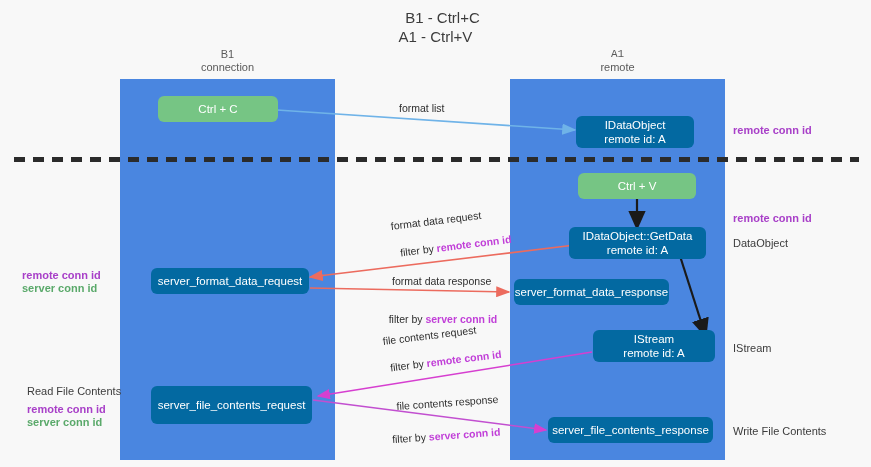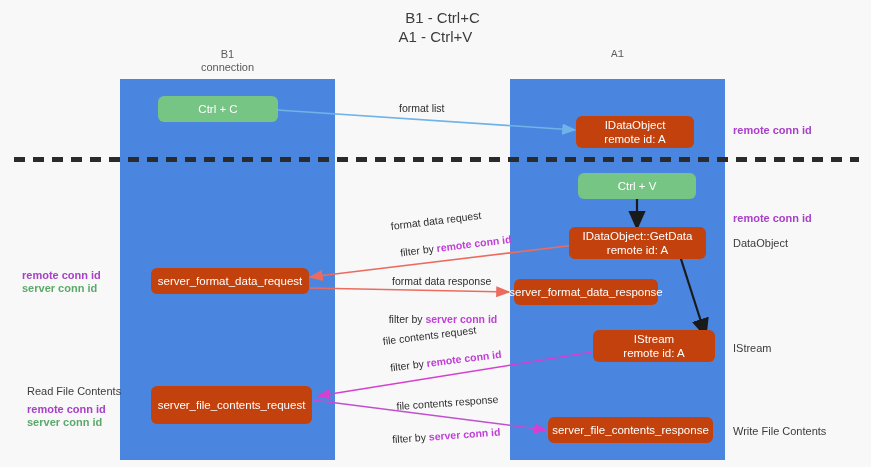--- a/index.html
+++ b/index.html
@@ -51,21 +51,21 @@
     flex-direction: column;
     align-items: center;
     justify-content: center;
     color: #ffffff;
     font-size: 11.5px;
     line-height: 14px;
     text-align: center;
     white-space: pre;
     border-radius: 6px;
   }
-  .node-orange { background: #c2410c; }
+  .node-orange { background: #0369a1; }
   .node-green  { background: #76c584; }
   .node .l2 { font-size: 11.5px; }
   .side-label {
     position: absolute;
     font-size: 11px;
     line-height: 14px;
     white-space: pre;
   }
   .lbl-dark   { color: #3c3c3c; }
   .lbl-purple { color: #a83fc8; font-weight: bold; }
@@ -93,20 +93,21 @@
 <body>
 
 <div id="canvas">
 
   <div class="title" style="top:8px;margin-left:7px;">B1 - Ctrl+C</div>
   <div class="title" style="top:27px;">A1 - Ctrl+V</div>
 
   <div class="lane-label" style="left:120px; top:48px; width:215px;">B1</div>
   <div class="lane-label" style="left:120px; top:61px; width:215px;">connection</div>
   <div class="lane-label" style="left:510px; top:48px; width:215px;font-family:Liberation Mono, monospace;">A1</div>
+  <div class="lane-label" style="left:510px; top:61px; width:215px;">remote</div>
 
   <div class="lane" style="left:120px; top:79px; width:215px; height:381px;"></div>
   <div class="lane" style="left:510px; top:79px; width:215px; height:381px;"></div>
 
   <svg class="layer" xmlns="http://www.w3.org/2000/svg">
     <defs>
       <marker id="ah-blue" markerWidth="9" markerHeight="7" refX="8" refY="3.5" orient="auto">
         <polygon points="0 0, 9 3.5, 0 7" fill="#6fb3e8"></polygon>
       </marker>
       <marker id="ah-red" markerWidth="9" markerHeight="7" refX="8" refY="3.5" orient="auto">
@@ -152,21 +153,21 @@
 
   <div class="node node-orange" style="left:569px; top:227px; width:137px; height:32px;">
     <span>IDataObject::GetData</span>
     <span class="l2">remote id: A</span>
   </div>
 
   <div class="node node-orange" style="left:151px; top:268px; width:158px; height:26px;">
     <span>server_format_data_request</span>
   </div>
 
-  <div class="node node-orange" style="left:514px; top:279px; width:144px; height:26px;">
+  <div class="node node-orange" style="left:514px; top:279px; width:155px; height:26px;">
     <span>server_format_data_response</span>
   </div>
 
   <div class="node node-orange" style="left:593px; top:330px; width:122px; height:32px;">
     <span>IStream</span>
     <span class="l2">remote id: A</span>
   </div>
 
   <div class="node node-orange" style="left:151px; top:386px; width:161px; height:38px;">
     <span>server_file_contents_request</span>

